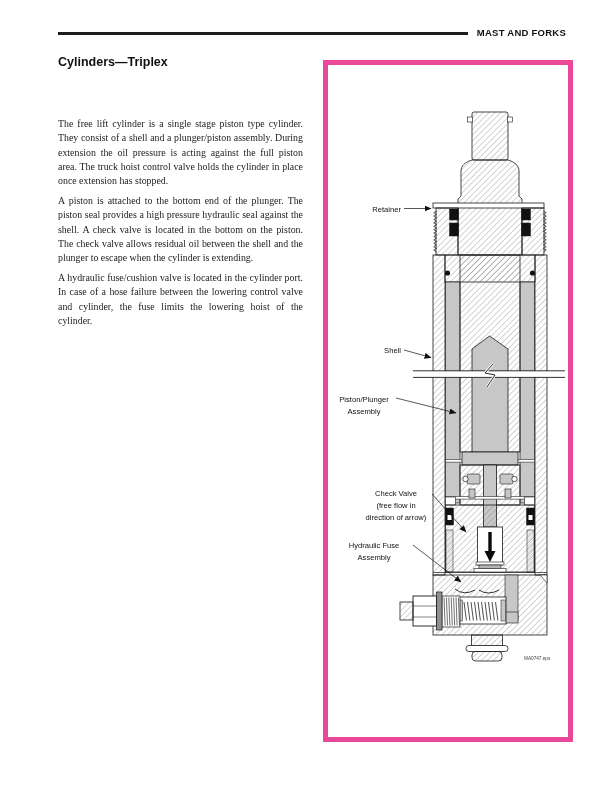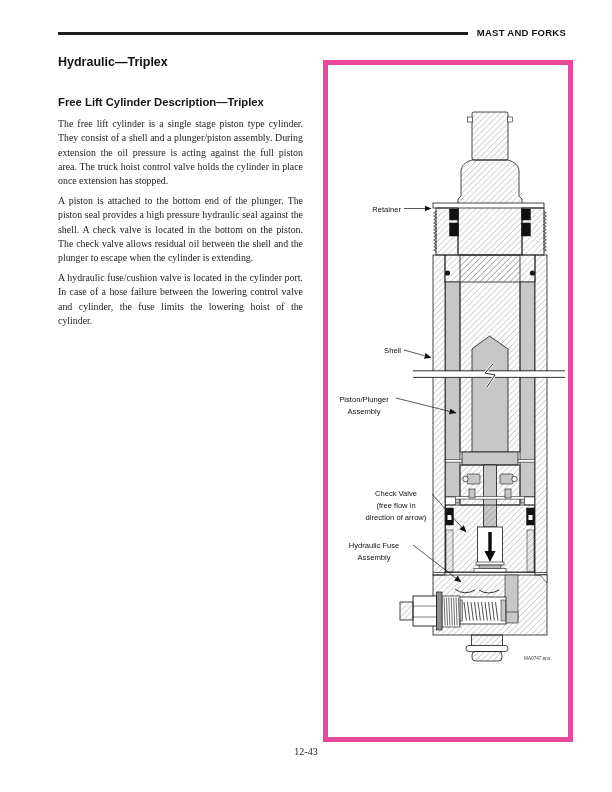--- a/index.html
+++ b/index.html
@@ -24,22 +24,21 @@
   .cap{font-size:4.7px;fill:#444;}
 </style>
 </head>
 <body>
 
 <div class="page">
 
   <div class="header-rule"></div>
   <div class="header-title">MAST AND FORKS</div>
 
-  <div class="h1">Hydraulic—Triplex</div>
-  <div class="h2">Free Lift Cylinder Description—Triplex</div>
+  <div class="h1">Cylinders—Triplex</div>
 
   <div class="bodycol">
     <p>The free lift cylinder is a single stage piston type cylinder. They consist of a shell and a plunger/piston assembly. During extension the oil pressure is acting against the full piston area. The truck hoist control valve holds the cylinder in place once extension has stopped.</p>
     <p>A piston is attached to the bottom end of the plunger. The piston seal provides a high pressure hydraulic seal against the shell. A check valve is located in the bottom on the piston. The check valve allows residual oil between the shell and the plunger to escape when the cylinder is extending.</p>
     <p>A hydraulic fuse/cushion valve is located in the cylinder port. In case of a hose failure between the lowering control valve and cylinder, the fuse limits the lowering hoist of the cylinder.</p>
   </div>
 
   <div class="figure-box">
     <svg width="240" height="672" viewBox="0 0 240 672">
       <defs>
@@ -181,14 +180,13 @@
       <text class="lbl" x="36" y="349" text-anchor="middle">Assembly</text>
       <text class="lbl" x="68" y="431" text-anchor="middle">Check Valve</text>
       <text class="lbl" x="68" y="443" text-anchor="middle">(free flow in</text>
       <text class="lbl" x="68" y="455" text-anchor="middle">direction of arrow)</text>
       <text class="lbl" x="46" y="482.5" text-anchor="middle">Hydraulic Fuse</text>
       <text class="lbl" x="46" y="494.5" text-anchor="middle">Assembly</text>
       <text class="cap" x="196" y="594.5">MA0747.eps</text>
     </svg>
   </div>
 
-  <div class="pagenum">12-43</div>
 </div>
 
 </body></html>

